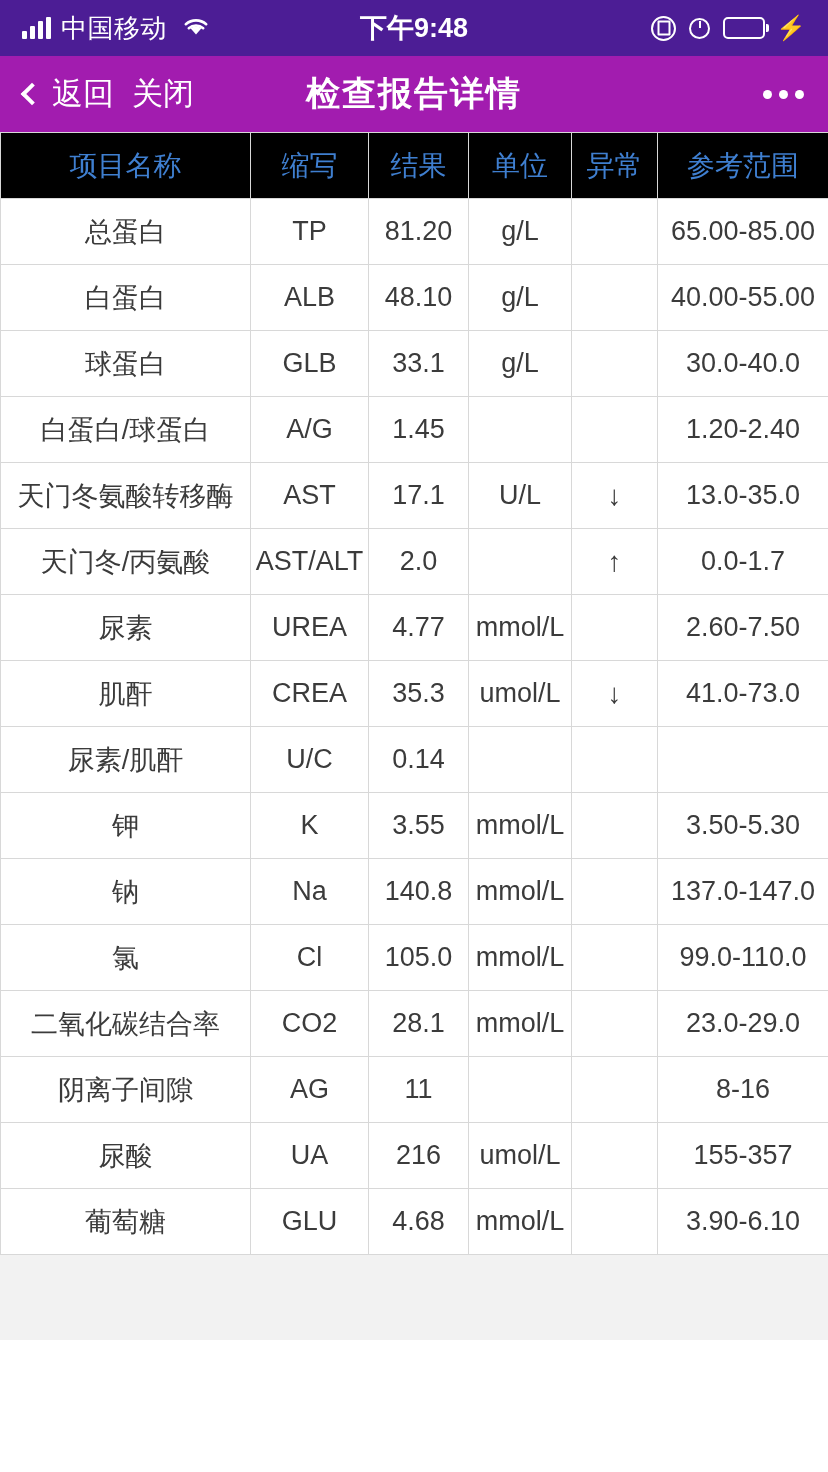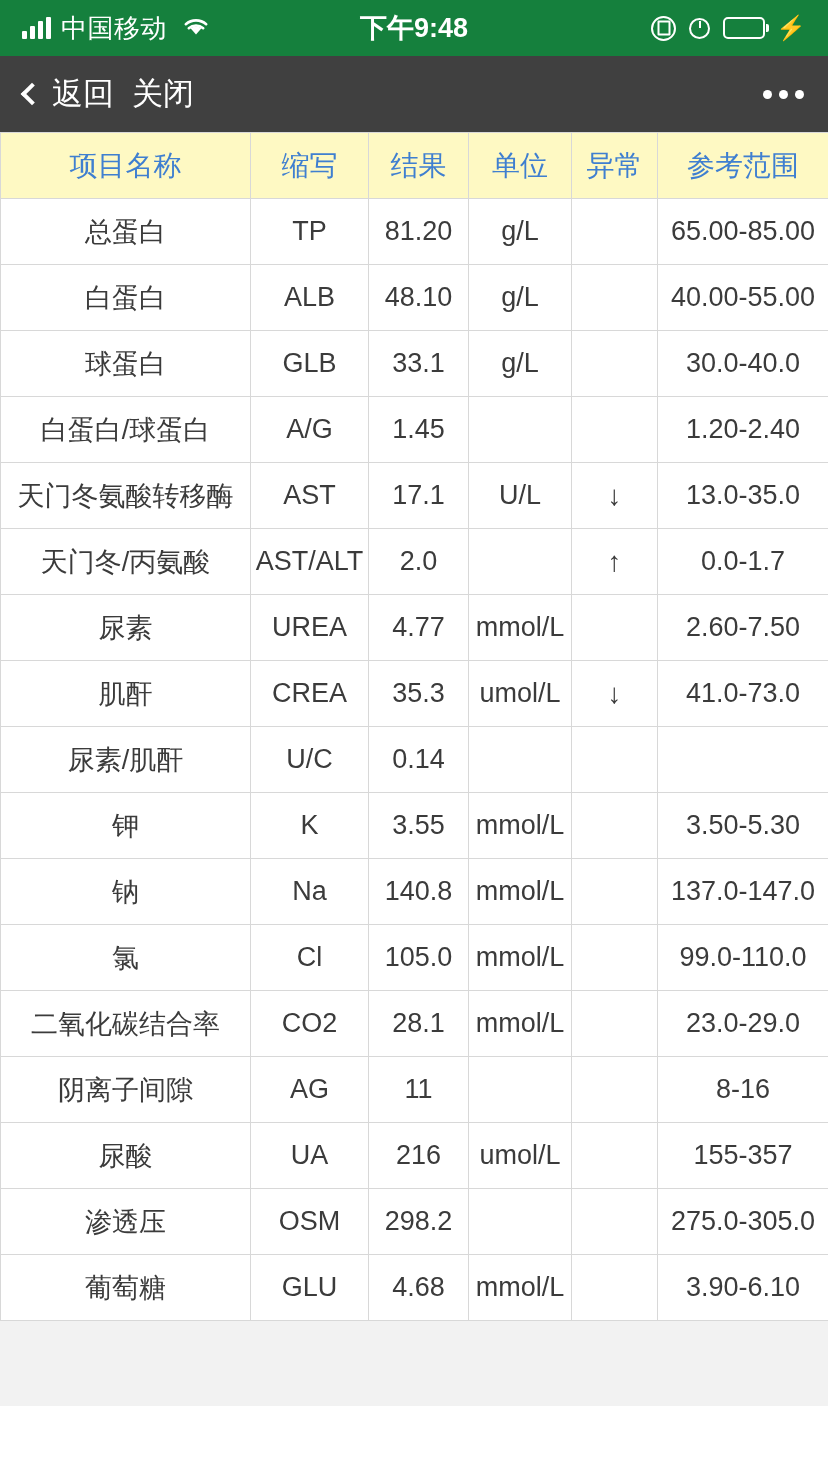--- a/index.html
+++ b/index.html
@@ -6,21 +6,21 @@
   html, body {
     width: 828px; height: 1472px;
     background: #ffffff;
     font-family: "Liberation Sans", sans-serif;
     overflow: hidden;
   }
 
   
   .status-bar {
     height: 56px;
-    background: #15803d;
+    background: #4c1d95;
     color: #ffffff;
     display: flex;
     align-items: center;
     padding: 0 22px;
     font-size: 25px;
     position: relative;
   }
   .status-left { display: flex; align-items: center; gap: 10px; }
   .signal-bars { display: flex; align-items: flex-end; gap: 3px; height: 22px; }
   .signal-bars i { display: block; width: 5px; background: #fff; border-radius: 1px; }
@@ -89,21 +89,21 @@
   .battery .fill {
     height: 100%; width: 70%;
     background: #4cd964;
     border-radius: 2px;
   }
   .bolt { font-size: 24px; line-height: 1; }
 
   
   .nav-bar {
     height: 76px;
-    background: #404040;
+    background: #a21caf;
     color: #ffffff;
     display: flex;
     align-items: center;
     padding: 0 24px;
     position: relative;
   }
   .nav-left { display: flex; align-items: center; gap: 18px; z-index: 2; }
   .back-group { display: flex; align-items: center; gap: 6px; }
   .chevron-left {
     display: inline-block;
@@ -146,21 +146,21 @@
     vertical-align: middle;
     font-weight: normal;
     color: #3b3b3b;
     font-size: 27px;
     height: 66px;
     padding: 2px 4px;
     overflow: hidden;
     white-space: nowrap;
   }
   .report-table thead th {
-    background: #fef9c3;
+    background: #000000;
     color: #3f7fd0;
     font-size: 28px;
     height: 66px;
   }
   .report-table tbody td { background: #ffffff; }
   .col-name  { width: 250px; }
   .col-abbr  { width: 118px; }
   .col-result{ width: 100px; }
   .col-unit  { width: 103px; }
   .col-flag  { width: 86px; }
@@ -211,20 +211,21 @@
 
 <div class="nav-bar">
   <div class="nav-left">
     <div class="back-group">
       <span class="chevron-left"></span>
       <span class="nav-text">返回</span>
     </div>
     <span class="nav-text">关闭</span>
   </div>
 
+  <div class="nav-title">检查报告详情</div>
 
   <div class="nav-more">
     <span></span>
       <span></span>
       <span></span>
   </div>
 </div>
 
 <table class="report-table">
   <colgroup>
@@ -360,28 +361,20 @@
       </tr>
       <tr>
         <td class="name-cell">尿酸</td>
         <td class="abbr-cell">UA</td>
         <td class="result-cell">216</td>
         <td class="unit-cell">umol/L</td>
         <td class="flag-cell"></td>
         <td class="ref-cell">155-357</td>
       </tr>
       <tr>
-        <td class="name-cell">渗透压</td>
-        <td class="abbr-cell">OSM</td>
-        <td class="result-cell">298.2</td>
-        <td class="unit-cell"></td>
-        <td class="flag-cell"></td>
-        <td class="ref-cell">275.0-305.0</td>
-      </tr>
-      <tr>
         <td class="name-cell">葡萄糖</td>
         <td class="abbr-cell">GLU</td>
         <td class="result-cell">4.68</td>
         <td class="unit-cell">mmol/L</td>
         <td class="flag-cell"></td>
         <td class="ref-cell">3.90-6.10</td>
       </tr>
     </tbody>
 </table>
 <div class="bottom-fill" id="bottom-fill" style="height: 85px;"></div>

